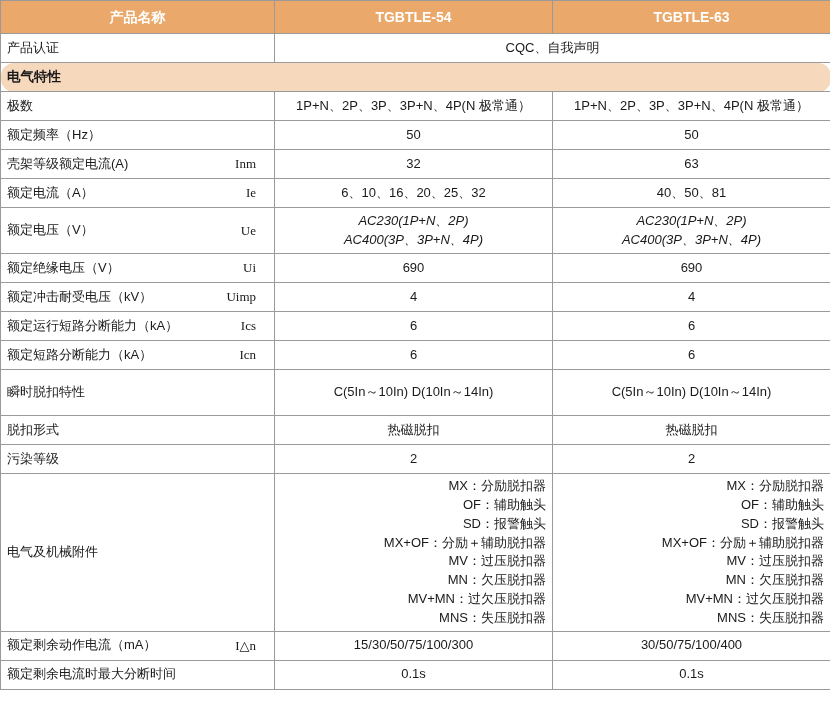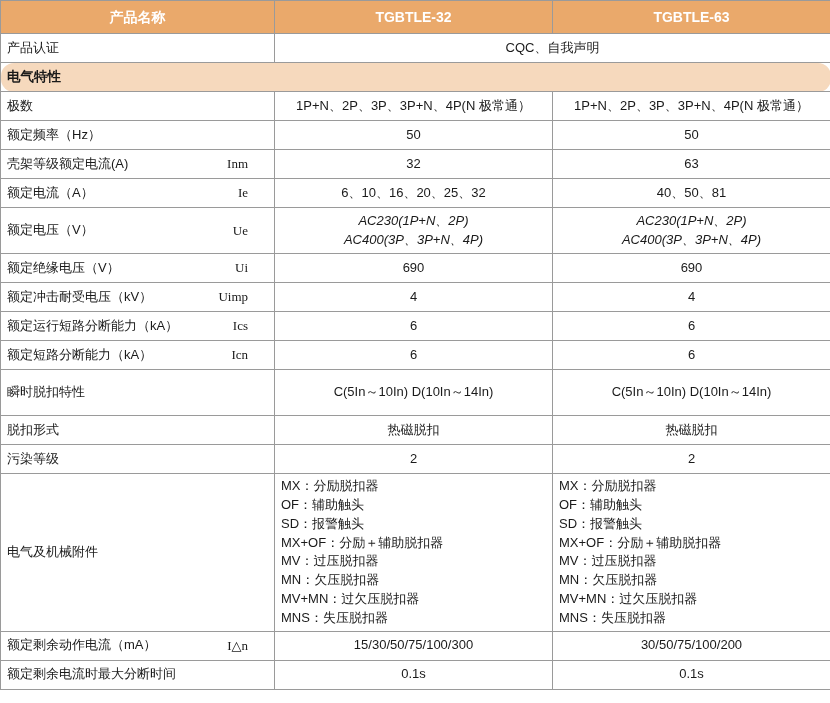--- a/index.html
+++ b/index.html
@@ -47,36 +47,36 @@
     border-radius: 13px;
   }
   .label-cell {
     text-align: left;
     position: relative;
     white-space: nowrap;
   }
   .label-cell .lbl-main { display: inline-block; }
   .label-cell .lbl-sym {
     position: absolute;
-    right: 26px;
+    right: 18px;
     top: 50%;
     transform: translateY(-50%);
     font-family: "Liberation Serif", "DejaVu Serif", serif;
     font-size: 13px;
   }
   .val {
     text-align: center;
   }
   .multi-line {
     text-align: center;
     line-height: 1.9;
     font-style: italic;
   }
   .acc-cell {
-    text-align: left;
+    text-align: right;
     line-height: 2.05;
     padding: 6px 0;
   }
   .acc-cell div { white-space: nowrap; }
   .cell-center-vert {
     text-align: center;
     font-family: Liberation Serif, serif;
   }
   .tall { height: 46px; padding-left: 12px; }
   .row-std td { height: 22px; }
@@ -86,21 +86,21 @@
 
 <table class="spec-table">
   <colgroup>
     <col class="c-label">
     <col class="c-v1">
     <col class="c-v2">
   </colgroup>
   <tbody>
     <tr class="header-row">
       <td>产品名称</td>
-      <td>TGBTLE-32</td>
+      <td>TGBTLE-54</td>
       <td>TGBTLE-63</td>
     </tr>
 
 
     <tr class="row-std">
       <td class="label-cell">产品认证</td>
       <td class="val" colspan="2">CQC、自我声明</td>
     </tr>
 
     <tr class="section-row">
@@ -232,21 +232,21 @@
         <div>MNS：失压脱扣器</div>
       </td>
     </tr>
 
     <tr class="row-std">
       <td class="label-cell">
         <span class="lbl-main">额定剩余动作电流（mA）</span>
         <span class="lbl-sym">I△n</span>
       </td>
       <td class="val">15/30/50/75/100/300</td>
-      <td class="val">30/50/75/100/200</td>
+      <td class="val">30/50/75/100/400</td>
     </tr>
 
     <tr class="row-std">
       <td class="label-cell">额定剩余电流时最大分断时间</td>
       <td class="val">0.1s</td>
       <td class="val">0.1s</td>
     </tr>
   </tbody>
 </table>
 

